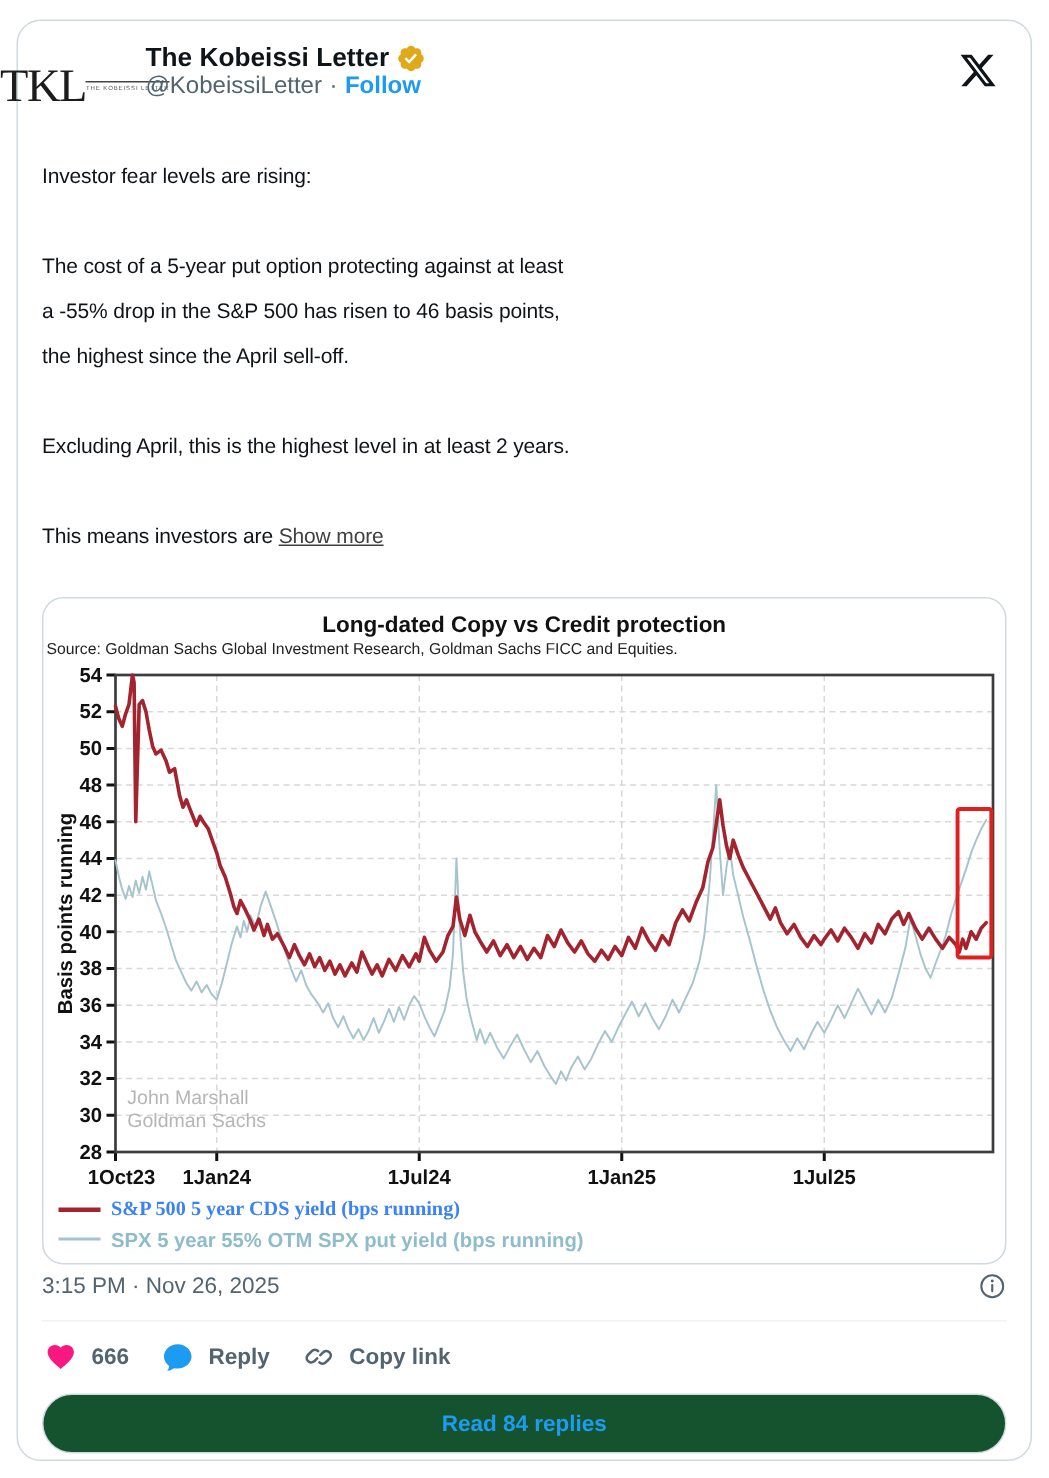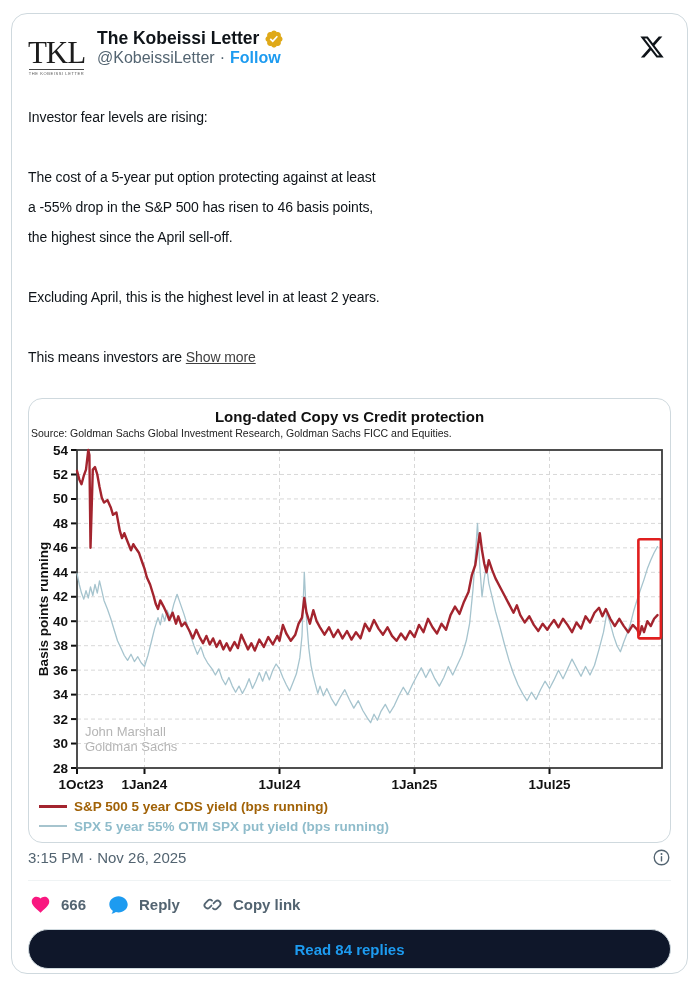--- a/index.html
+++ b/index.html
@@ -5,21 +5,21 @@
   * { box-sizing: border-box; }
   html,body { margin:0; padding:0; background:#ffffff; }
   body { width:699px; height:985px; position:relative; font-family:"Liberation Sans", sans-serif; color:#0f1419; }
   .tweet-card {
     position:absolute; left:11px; top:13px; width:677px; height:961px;
     background:#fff; border:1px solid #cfd9de; border-radius:16px; padding:14px 16px;
   }
   
   .tweet-header { display:flex; align-items:flex-start; }
   .avatar {
-    width:57px; height:54px; display:flex; flex-direction:column; align-items:center; justify-content:center;
+    width:57px; height:54px; display:flex; align-items:center; justify-content:center;
     cursor:pointer; margin-top:2px;
   }
   .avatar .tkl { font-family:"Liberation Serif", serif; font-size:31px; color:#1c1c1c; letter-spacing:-1px; line-height:30px; }
   .avatar .tkl-sub { font-size:4px; letter-spacing:.6px; color:#555; border-top:1px solid #444; padding-top:1px; margin-top:1px; white-space:nowrap; }
   .names { margin-left:12px; flex:1; }
   .name-row { display:flex; align-items:center; gap:5px; }
   .display-name { font-size:17.5px; font-weight:bold; color:#0f1419; cursor:pointer; }
   .handle-row { font-size:16px; color:#536471; margin-top:0; display:flex; gap:5px; align-items:center; }
   .follow-link { color:#1d9bf0; font-weight:bold; cursor:pointer; }
   .x-logo { width:26px; height:26px; margin:6px 6px 0 0; cursor:pointer; }
@@ -41,21 +41,21 @@
   .legend-swatch { display:inline-block; width:28px; margin-right:7px; }
   
   .timestamp-row { display:flex; justify-content:space-between; align-items:center; margin-top:5px; color:#536471; font-size:15px; }
   .info-icon { width:19px; height:19px; cursor:pointer; }
   .divider { border:none; border-top:1px solid #eff3f4; margin:13px 0 0 0; }
   .engagement-row { display:flex; align-items:center; gap:22px; padding:13px 2px 14px 2px; color:#536471; font-size:15px; font-weight:bold; }
   .engage-item { display:flex; align-items:center; gap:10px; cursor:pointer; }
   .engage-icon { width:21px; height:21px; }
   .replies-button {
     display:block; width:100%; height:40px; border:1px solid #cfd9de; border-radius:9999px;
-    background:#0f172a; color:#1d9bf0; font-size:15px; font-weight:bold; cursor:pointer;
+    background:#14532d; color:#1d9bf0; font-size:15px; font-weight:bold; cursor:pointer;
     font-family:"Liberation Sans", sans-serif;
   }
 </style>
 </head>
 <body>
 
 <div class="tweet-card">
 
   <div class="tweet-header">
     <div class="avatar">
@@ -151,21 +151,21 @@
         <text x="53.875" y="310.2" font-size="13" fill="#b5b5b5" font-family="&quot;Liberation Sans&quot;, sans-serif">Goldman Sachs</text>
         <rect x="46" y="9" width="585" height="318" fill="none" stroke="#3c3c3c" stroke-width="1.8"></rect>
         <polyline points="46.0,132.5 48.3,143.5 50.5,152.1 52.8,158.2 55.0,149.7 57.3,157.0 59.5,146.0 61.8,154.5 64.0,143.5 66.3,152.1 68.5,139.9 70.8,149.7 73.0,159.4 76.4,168.0 79.8,177.8 83.1,188.8 86.5,199.8 89.9,207.1 93.3,214.5 96.6,219.4 100.0,213.3 103.4,220.6 106.8,215.7 110.1,221.8 113.5,225.5 116.9,214.5 120.3,201.0 123.6,187.6 127.0,176.6 129.3,183.9 131.5,172.9 133.8,180.2 136.0,169.2 139.4,176.6 142.8,163.1 146.1,153.3 149.5,163.1 152.9,172.9 156.3,183.9 159.6,194.9 163.0,204.7 166.4,213.3 169.8,205.9 173.1,215.7 176.5,221.8 181.0,227.9 184.4,234.0 187.8,227.9 191.1,237.7 194.5,243.8 197.9,236.5 201.3,245.1 204.6,251.2 208.0,245.1 211.4,252.4 214.7,246.3 218.1,237.7 221.5,247.5 224.9,240.2 228.3,231.6 231.6,240.2 235.0,230.4 238.4,238.9 241.8,229.2 245.1,223.0 248.5,227.9 251.9,236.5 255.3,243.8 258.6,249.9 262.0,241.4 265.4,232.8 268.8,216.9 271.0,194.9 273.3,131.3 275.5,177.8 277.8,207.1 280.0,224.3 282.3,235.3 284.5,243.8 286.8,252.4 289.0,245.1 292.4,254.8 295.8,247.5 300.3,257.3 304.8,264.6 309.3,256.1 313.8,248.7 318.3,258.5 322.8,267.1 327.3,259.7 331.8,269.5 336.3,276.9 339.6,281.7 343.0,273.2 346.4,279.3 349.8,270.7 354.3,263.4 358.8,272.0 363.3,264.6 367.8,254.8 372.3,246.3 376.8,253.6 381.3,243.8 385.7,235.3 390.3,226.7 394.8,236.5 399.3,227.9 403.8,237.7 408.3,245.1 412.8,236.5 417.3,225.5 421.7,234.0 426.2,224.3 430.8,214.5 435.3,199.8 438.6,182.7 442.0,148.4 444.3,115.4 446.5,82.4 448.8,125.2 451.0,155.8 453.3,137.4 455.5,124.0 457.8,142.3 461.1,155.8 464.5,170.4 469.0,186.3 473.5,203.5 478.0,219.4 482.5,232.8 487.0,243.8 491.5,252.4 496.0,259.7 500.5,251.2 505.0,258.5 509.5,248.7 514.0,240.2 518.5,247.5 523.0,238.9 527.5,229.2 532.0,237.7 536.5,227.9 541.0,218.1 545.5,226.7 550.0,235.3 554.5,225.5 559.0,234.0 563.5,224.3 568.0,208.4 572.5,191.2 575.9,171.7 579.3,182.7 582.6,194.9 586.0,204.7 589.4,210.8 592.8,201.0 596.1,192.5 599.5,182.7 602.9,169.2 606.3,158.2 609.6,148.4 613.0,138.6 616.4,127.6 619.8,119.1 623.1,111.7 626.5,105.6" fill="none" stroke="#a6c4ce" stroke-width="1.3" stroke-linejoin="round" stroke-linecap="round"></polyline>
         <polyline points="46.0,29.8 48.3,38.4 50.5,43.2 52.8,34.7 55.0,28.6 57.3,9.0 58.4,13.9 59.5,106.8 61.8,28.6 64.0,26.1 66.3,33.5 68.5,45.7 70.8,56.7 73.0,61.6 76.4,59.1 79.8,66.5 82.0,73.8 85.4,71.4 88.8,89.7 91.0,97.1 93.3,92.2 96.6,100.7 100.0,109.3 102.3,103.2 104.5,106.8 107.9,111.7 111.3,121.5 113.5,127.6 115.8,136.2 119.1,143.5 122.5,154.5 124.8,163.1 127.0,168.0 129.3,159.4 132.6,165.6 136.0,172.9 138.3,179.0 141.6,171.7 145.0,182.7 147.3,175.3 150.6,185.1 154.0,181.5 158.5,190.0 161.9,197.4 165.3,188.8 168.6,196.1 172.0,202.2 175.4,194.9 178.8,203.5 182.1,197.4 185.5,205.9 188.9,199.8 192.3,208.4 195.6,202.2 199.0,209.6 203.5,201.0 206.9,207.1 210.3,193.7 213.6,201.0 217.0,208.4 220.4,202.2 223.8,209.6 228.3,198.6 232.8,205.9 237.3,196.1 241.8,203.5 246.3,194.9 248.5,199.8 251.9,183.9 255.3,192.5 259.8,199.8 264.3,193.7 267.6,182.7 271.0,176.6 273.3,157.0 275.5,171.7 278.9,182.7 282.3,169.2 285.6,180.2 289.0,186.3 293.5,193.7 298.0,186.3 302.5,196.1 307.0,188.8 311.5,197.4 316.0,190.0 320.5,198.6 325.0,191.2 329.5,197.4 334.0,182.7 338.5,190.0 343.0,179.0 347.5,187.6 352.0,193.7 356.5,186.3 361.0,194.9 365.5,199.8 370.0,192.5 374.5,198.6 379.0,190.0 383.5,196.1 388.0,183.9 392.5,191.2 397.0,177.8 401.5,186.3 406.0,192.5 410.5,182.7 415.0,188.8 419.5,174.1 424.0,165.6 428.5,172.9 433.0,160.7 437.5,150.9 440.9,133.8 444.3,124.0 446.5,108.1 448.8,92.2 451.0,109.3 453.3,122.7 455.5,131.3 457.8,119.1 461.1,128.9 464.5,137.4 469.0,146.0 473.5,154.5 478.0,163.1 482.5,171.7 485.9,164.3 489.3,174.1 493.7,181.5 498.3,175.3 502.8,183.9 507.3,190.0 511.7,182.7 516.3,188.8 518.5,185.1 523.0,179.0 527.5,186.3 532.0,177.8 536.5,183.9 541.0,191.2 545.5,181.5 550.0,187.6 554.5,175.3 559.0,181.5 563.5,171.7 568.0,166.8 571.4,175.3 574.8,168.0 579.3,177.8 583.8,185.1 588.3,177.8 592.8,185.1 597.3,191.2 601.8,183.9 606.3,188.8 608.5,193.7 610.8,185.1 613.0,191.2 616.4,180.2 619.8,185.1 623.1,177.8 626.5,174.1" fill="none" stroke="#a3242e" stroke-width="2.4" stroke-linejoin="round" stroke-linecap="round"></polyline>
         <rect x="607.375" y="98.28461538461535" width="22.5" height="99.06923076923077" fill="none" stroke="#e01f1f" stroke-width="2.6" rx="1.5"></rect>
         <text x="13" y="172" font-size="13.5" font-weight="bold" fill="#111" text-anchor="middle" font-family="&quot;Liberation Sans&quot;, sans-serif" transform="rotate(-90 13 168)">Basis points running</text>
       </svg>
     <div class="legend">
       <div class="legend-row">
         <span class="legend-swatch" style="background: rgb(163, 36, 46); height: 3px;"></span>
-        <span style="color: #a16207;">S&amp;P 500 5 year CDS yield (bps running)</span>
+        <span style="color: #3b82f6; font-family: Liberation Serif, serif;">S&amp;P 500 5 year CDS yield (bps running)</span>
       </div>
       <div class="legend-row">
         <span class="legend-swatch" style="background: rgb(166, 196, 206); height: 2px;"></span>
         <span style="color: rgb(143, 188, 203);">SPX 5 year 55% OTM SPX put yield (bps running)</span>
       </div>
     </div>
   </div>
 
   <div class="timestamp-row">
     <span>3:15 PM · Nov 26, 2025</span>

